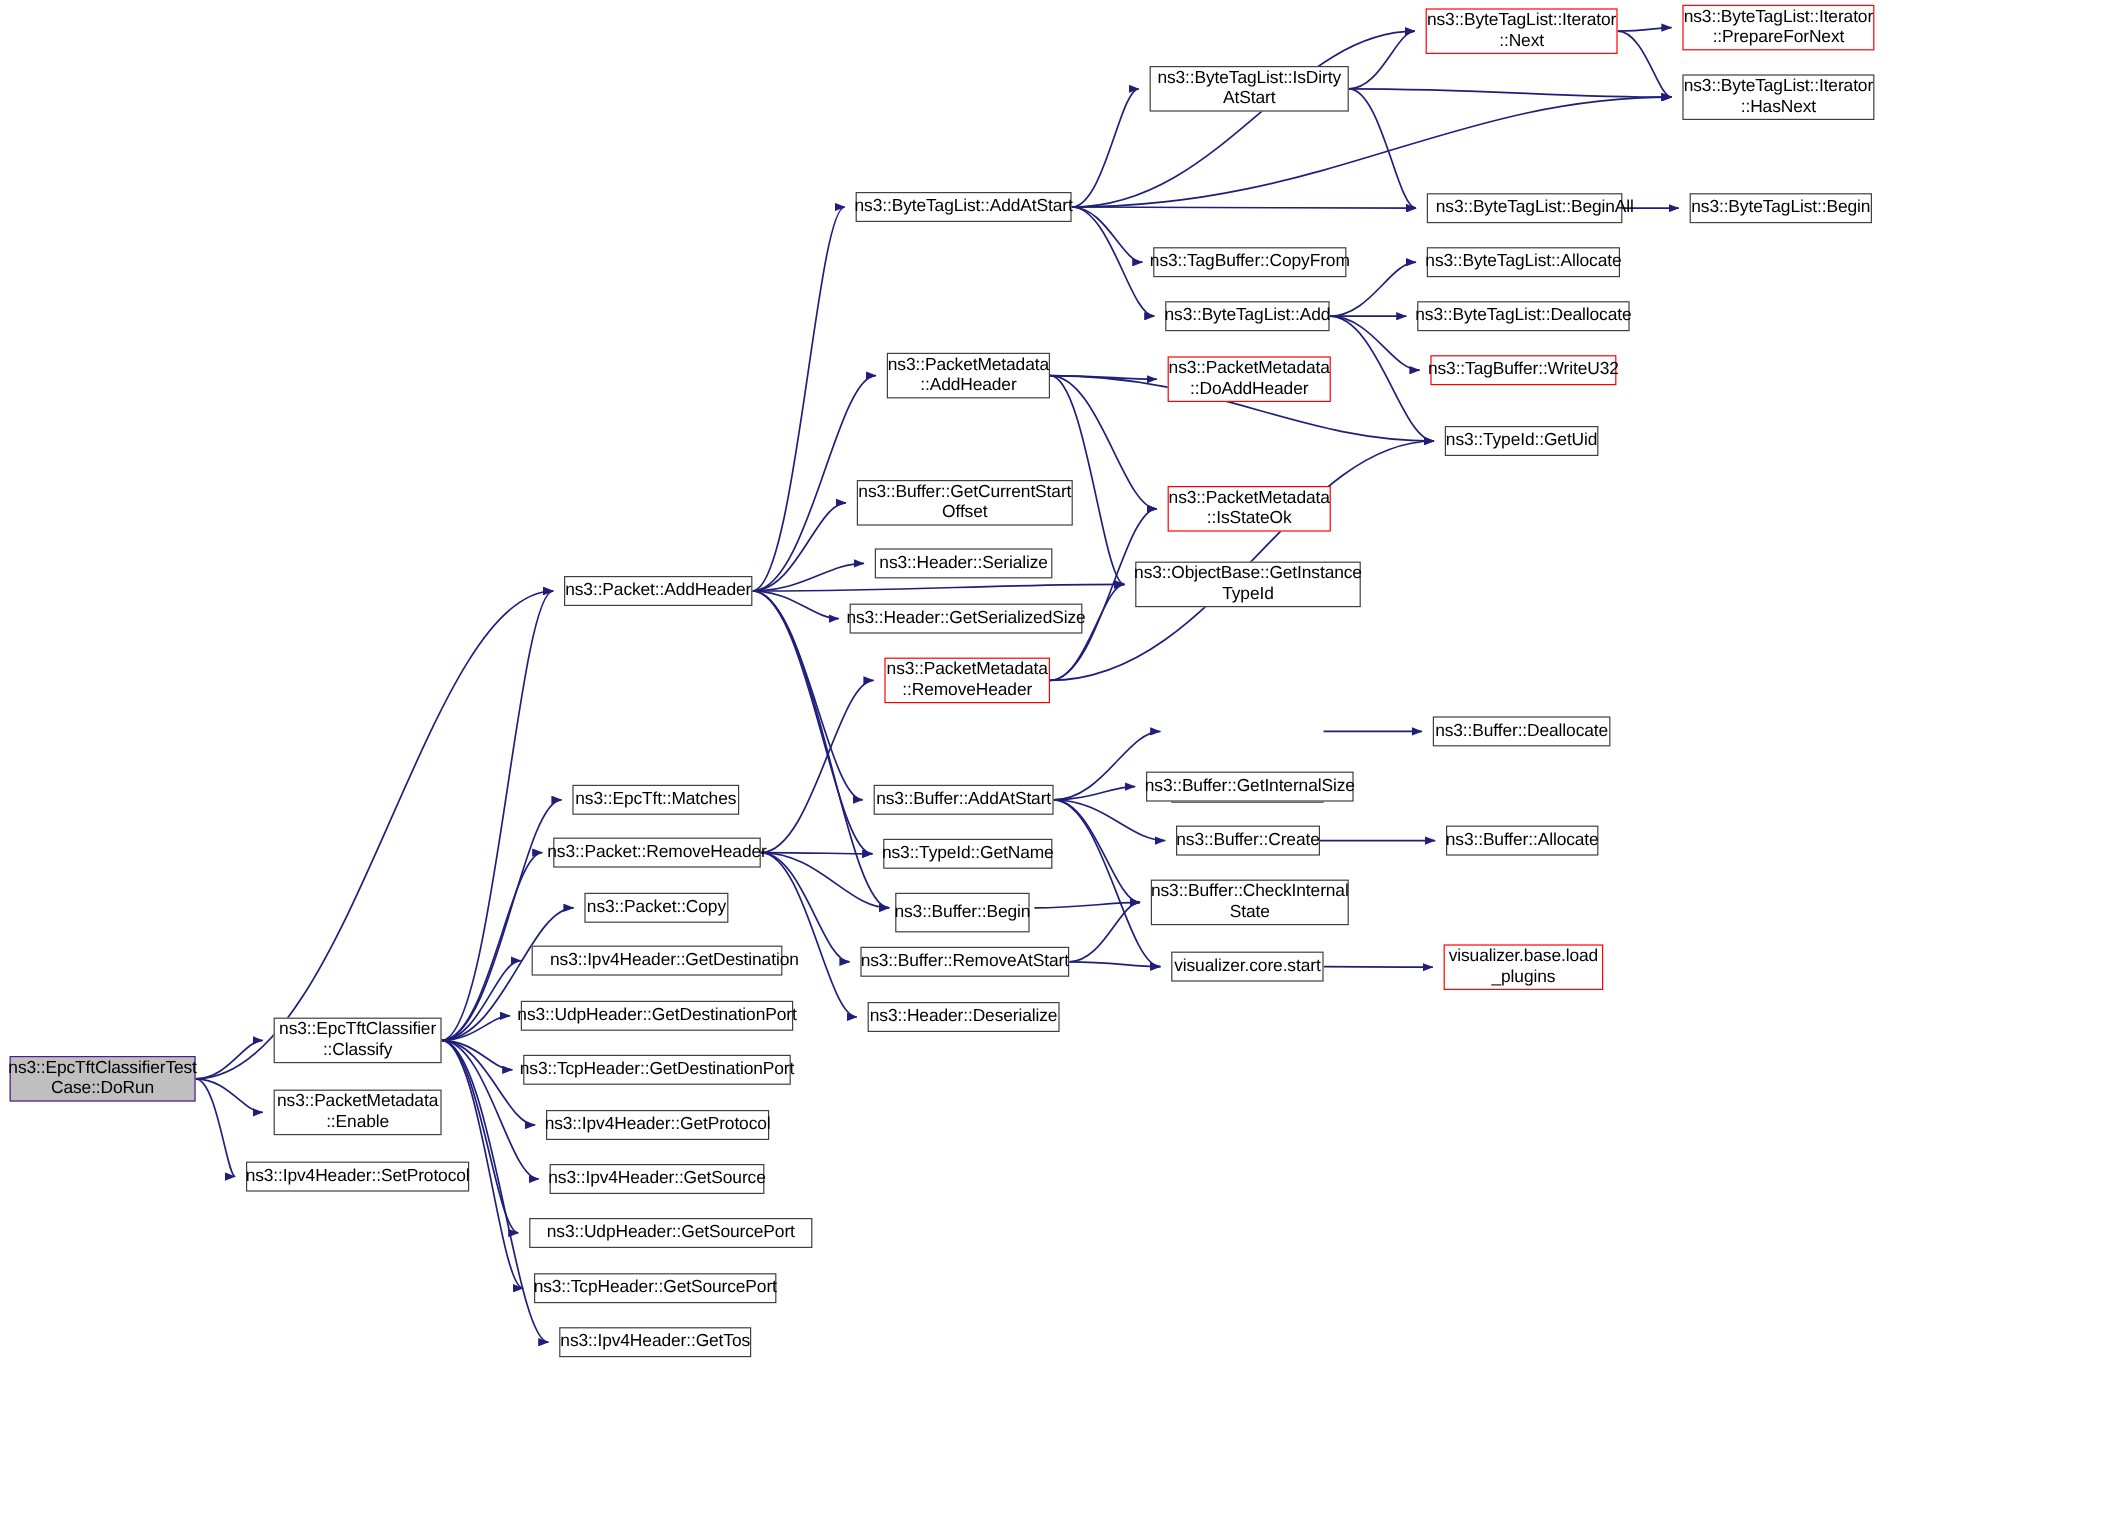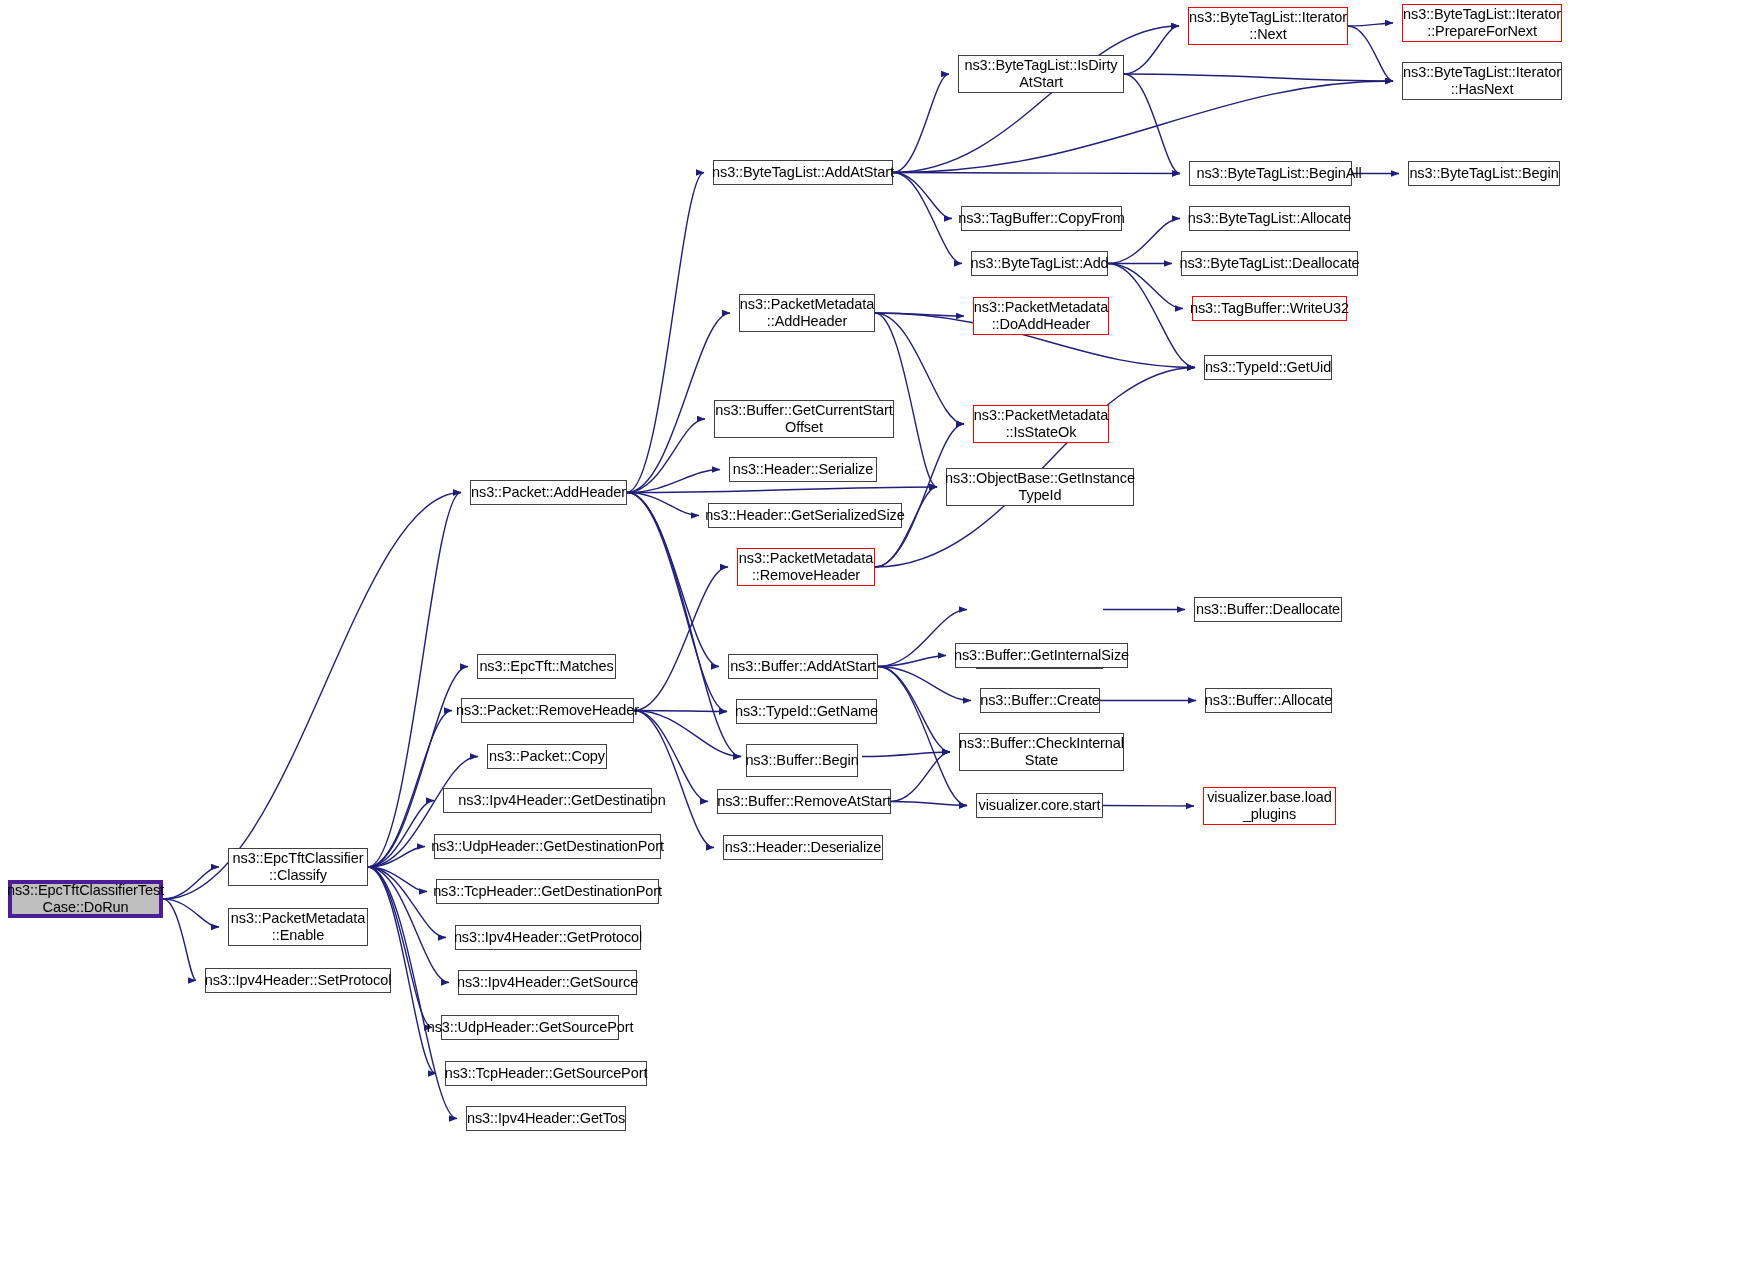--- a/index.html
+++ b/index.html
@@ -37,21 +37,21 @@
     color: #000000;
     white-space: pre-line;
     padding: 0 3px;
     letter-spacing: -0.1px;
   }
   .node.red {
     border: 1px solid #ff0000;
   }
   .node.root {
     background: #bfbfbf;
-    border: 4px solid #4c1d95;
+    border: 1px solid #4c1d95;
   }
   .node span { display: block; }
 </style>
 </head>
 <body>
 
 <div id="canvas">
   <svg id="edges" viewBox="0 0 1755 1271">
     <defs>
       <marker id="ah" markerWidth="9" markerHeight="7" refX="8.5" refY="3.5" orient="auto" markerUnits="userSpaceOnUse">
@@ -133,21 +133,21 @@
 ::Enable</span></div>
     <div class="node" style="left: 205px; top: 968px; width: 186px; height: 25px;"><span>ns3::Ipv4Header::SetProtocol</span></div>
     <div class="node" style="left: 477px; top: 654px; width: 139px; height: 25px;"><span>ns3::EpcTft::Matches</span></div>
     <div class="node" style="left: 461px; top: 698px; width: 173px; height: 25px;"><span>ns3::Packet::RemoveHeader</span></div>
     <div class="node" style="left: 487px; top: 744px; width: 120px; height: 25px;"><span>ns3::Packet::Copy</span></div>
     <div class="node" style="left: 443px; top: 788px; width: 209px; height: 25px; padding-left: 32px;"><span>ns3::Ipv4Header::GetDestination</span></div>
     <div class="node" style="left: 434px; top: 834px; width: 227px; height: 25px;"><span>ns3::UdpHeader::GetDestinationPort</span></div>
     <div class="node" style="left: 436px; top: 879px; width: 223px; height: 25px;"><span>ns3::TcpHeader::GetDestinationPort</span></div>
     <div class="node" style="left: 455px; top: 925px; width: 186px; height: 25px;"><span>ns3::Ipv4Header::GetProtocol</span></div>
     <div class="node" style="left: 458px; top: 970px; width: 179px; height: 25px;"><span>ns3::Ipv4Header::GetSource</span></div>
-    <div class="node" style="left: 441px; top: 1015px; width: 178px; height: 25px;"><span>ns3::UdpHeader::GetSourcePort</span></div>
+    <div class="node" style="left: 441px; top: 1015px; width: 236px; height: 25px;"><span>ns3::UdpHeader::GetSourcePort</span></div>
     <div class="node" style="left: 445px; top: 1061px; width: 202px; height: 25px;"><span>ns3::TcpHeader::GetSourcePort</span></div>
     <div class="node" style="left: 466px; top: 1106px; width: 160px; height: 25px;"><span>ns3::Ipv4Header::GetTos</span></div>
     <div class="node" style="left: 470px; top: 480px; width: 157px; height: 25px;"><span>ns3::Packet::AddHeader</span></div>
     <div class="node" style="left: 713px; top: 160px; width: 180px; height: 25px;"><span>ns3::ByteTagList::AddAtStart</span></div>
     <div class="node" style="left: 958px; top: 55px; width: 166px; height: 38px;"><span>ns3::ByteTagList::IsDirty
 AtStart</span></div>
     <div class="node red" style="left: 1188px; top: 7px; width: 160px; height: 38px;"><span>ns3::ByteTagList::Iterator
 ::Next</span></div>
     <div class="node red" style="left: 1402px; top: 4px; width: 160px; height: 38px;"><span>ns3::ByteTagList::Iterator
 ::PrepareForNext</span></div>

